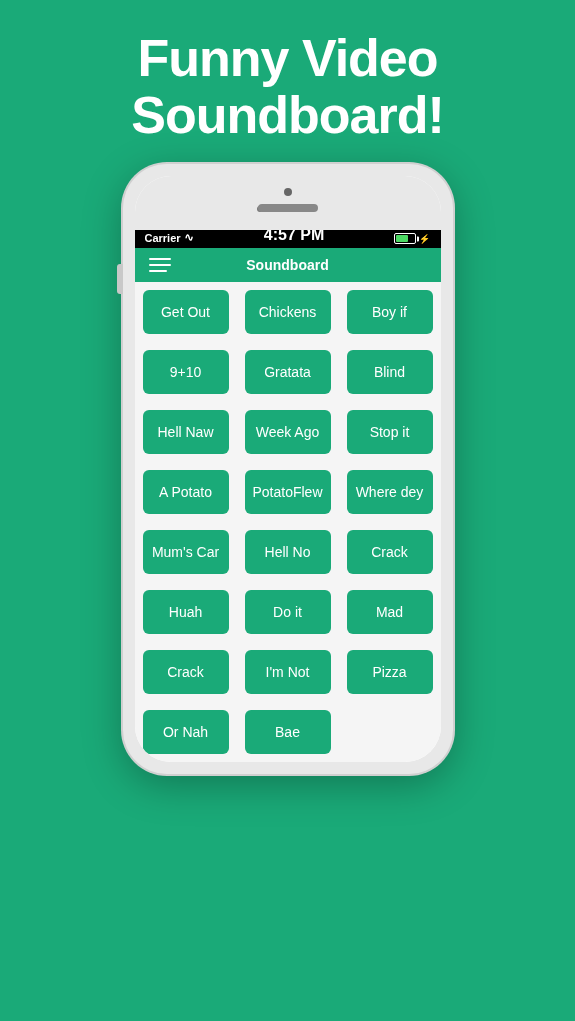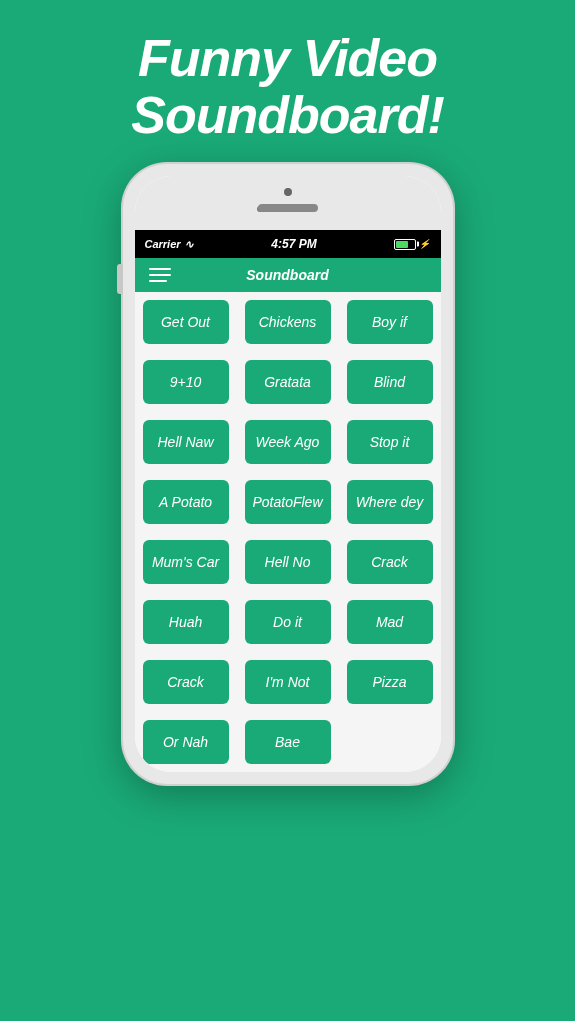--- a/index.html
+++ b/index.html
@@ -1,15 +1,15 @@
 <!DOCTYPE html>
 <html><head>
   <meta charset="utf-8">
   <style>
-    * { margin: 0; padding: 0; box-sizing: border-box; font-style: italic; }
+    * { margin: 0; padding: 0; box-sizing: border-box; }
 
     body {
       width: 575px;
       height: 1021px;
       background-color: #1aaa78;
       font-family: -apple-system, 'Helvetica Neue', Arial, sans-serif;
       overflow: hidden;
       position: relative;
     }
 
@@ -102,35 +102,35 @@
       top: 30px;
       left: 40%;
     }
 
     
     .status-bar {
       background: #000;
       color: #fff;
       display: flex;
       justify-content: space-between;
-      align-items: center;
+      align-items: flex-end;
       padding: 4px 10px;
       font-size: 11px;
       font-weight: 600;
-      height: 28px;
+      height: 18px;
     }
 
     .status-left {
       display: flex;
       align-items: center;
       gap: 4px;
     }
 
     .status-time {
-      font-size: 12px;
+      font-size: 16px;
       font-weight: 600;
     }
 
     .status-right {
       display: flex;
       align-items: center;
       gap: 3px;
     }
 
     .battery-icon {

